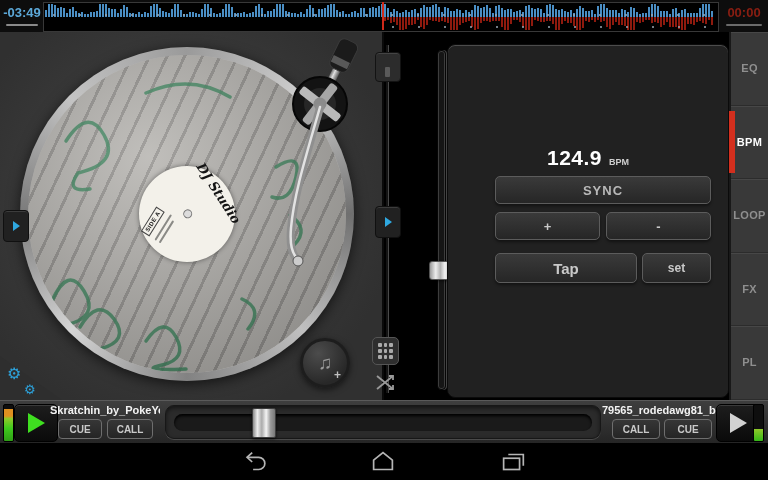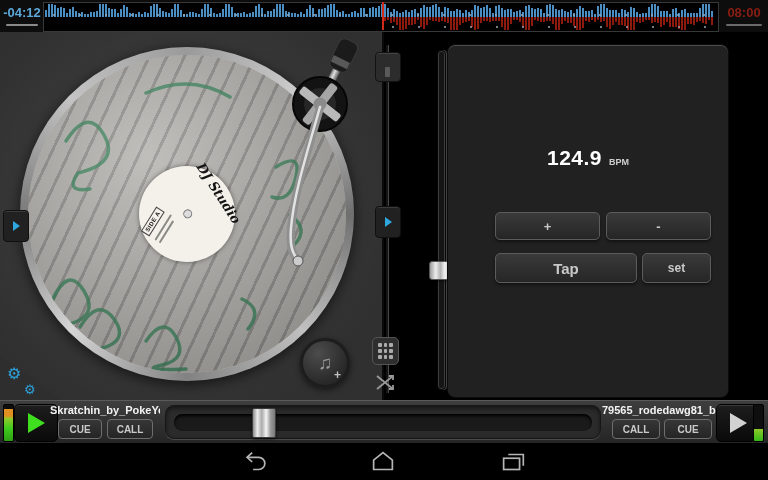--- a/index.html
+++ b/index.html
@@ -157,21 +157,21 @@
   
   .navbar{position:absolute;left:0;top:443px;width:768px;height:37px;background:#000;}
   .nav-ic{position:absolute;top:4px;width:30px;height:30px;}
 </style>
 </head>
 <body>
 
 <div class="screen">
 
   <div class="topbar">
-    <div class="time time-a" style="color: rgb(92, 168, 216);">-04:12</div>
+    <div class="time time-a" style="color: rgb(92, 168, 216);">-03:49</div>
     <div class="time-underline tu-a"></div>
     <div class="wave-frame"></div>
     <div class="wave-row wave-a">
         <span class="wbar" style="height: 7.2px; background: rgb(74, 142, 196);"></span>
         <span class="wbar" style="height: 13px; background: rgb(74, 142, 196);"></span>
         <span class="wbar" style="height: 13px; background: rgb(74, 142, 196);"></span>
         <span class="wbar" style="height: 11.8px; background: rgb(74, 142, 196);"></span>
         <span class="wbar" style="height: 9.4px; background: rgb(74, 142, 196);"></span>
         <span class="wbar" style="height: 9.9px; background: rgb(74, 142, 196);"></span>
         <span class="wbar" style="height: 9.4px; background: rgb(74, 142, 196);"></span>
@@ -541,21 +541,21 @@
         <span style="left: 138px;"></span>
         <span style="left: 164px;"></span>
         <span style="left: 190px;"></span>
         <span style="left: 216px;"></span>
         <span style="left: 242px;"></span>
         <span style="left: 268px;"></span>
         <span style="left: 294px;"></span>
         <span style="left: 320px;"></span>
       </div>
     <div class="playhead" style="background: rgb(207, 42, 26);"></div>
-    <div class="time time-b" style="color: rgb(138, 30, 18);">08:00</div>
+    <div class="time time-b" style="color: rgb(138, 30, 18);">00:00</div>
     <div class="time-underline tu-b"></div>
   </div>
 
   <div class="deck">
     <div class="platter">
       <div class="record">
         <svg class="scribbles" width="318" height="318" viewBox="0 0 318 318">
           <g fill="none" stroke="#37845a" stroke-width="3.5" stroke-linecap="round" opacity="0.8">
             <path d="M38,86 q22,-34 38,-6 t-26,38 q-14,20 12,16"></path>
             <path d="M118,38 q44,-20 84,4"></path>
@@ -648,26 +648,45 @@
   </div>
   <div class="screw-dot"></div>
 
   <div class="pitch-track"></div>
   <div class="pitch-handle"></div>
 
   <div class="bpm-card">
     <div class="bpm-value-row">
       <span class="bpm-num">124.9</span><span class="bpm-unit">BPM</span>
     </div>
+    <div class="pbtn btn-sync">SYNC</div>
     <div class="pbtn btn-plus">+</div>
     <div class="pbtn btn-minus">-</div>
     <div class="pbtn btn-tap">Tap</div>
     <div class="pbtn btn-set">set</div>
   </div>
 
+  <div class="sidebar">
+    <div class="tab">
+        <span>EQ</span>
+      </div>
+    <div class="tab selected">
+      <span class="tab-accent" style="background: rgb(211, 47, 30);"></span>
+      <span>BPM</span>
+    </div>
+    <div class="tab">
+        <span>LOOP</span>
+      </div>
+    <div class="tab">
+        <span>FX</span>
+      </div>
+    <div class="tab">
+        <span>PL</span>
+      </div>
+  </div>
 
   <div class="bottombar">
     <div class="vu vu-a">
         <div class="vu-fill vu-fill-a"></div>
       </div>
     <div class="play-btn play-a">
         <span class="tri tri-a"></span>
       </div>
     <div class="deck-title title-a">Skratchin_by_PokeYoul</div>
     <div class="sbtn cue-a">CUE</div>

